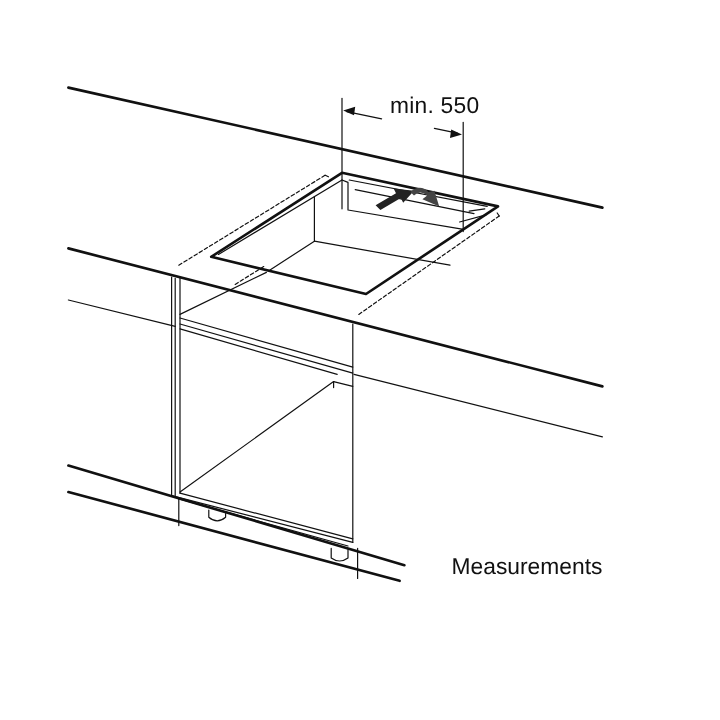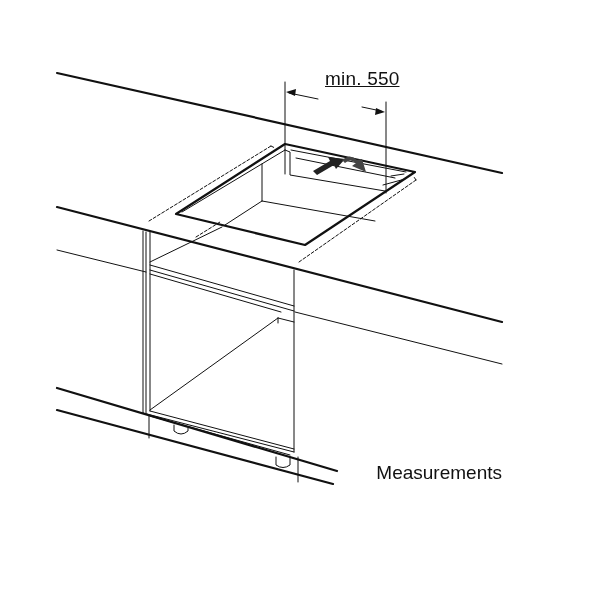--- a/index.html
+++ b/index.html
@@ -4,21 +4,21 @@
   <style>
     html, body { margin: 0; padding: 0; background: #ffffff; }
     body { width: 600px; height: 600px; position: relative; overflow: hidden; }
     .canvas { position: absolute; left: 0; top: 0; width: 600px; height: 600px; }
     .label {
       position: absolute;
       font-family: "Liberation Sans", sans-serif;
       color: #111111;
       white-space: nowrap;
     }
-    .dim-label { left: 325px; top: 68px; font-size: 19px; letter-spacing: 0.2px; text-decoration: underline; }
+    .dim-label { left: 325px; top: 78px; font-size: 19px; letter-spacing: 0.2px; }
     .caption { right: 98px; top: 462px; font-size: 19px; text-align: right; line-height: 22px; }
     .caption span { display: block; text-align: right; }
   </style>
 </head>
 <body>
 
 <svg class="canvas" viewBox="0 0 600 600" xmlns="http://www.w3.org/2000/svg">
   <g fill="none" stroke="#111" stroke-linecap="round" stroke-linejoin="round">
 
     <g>

